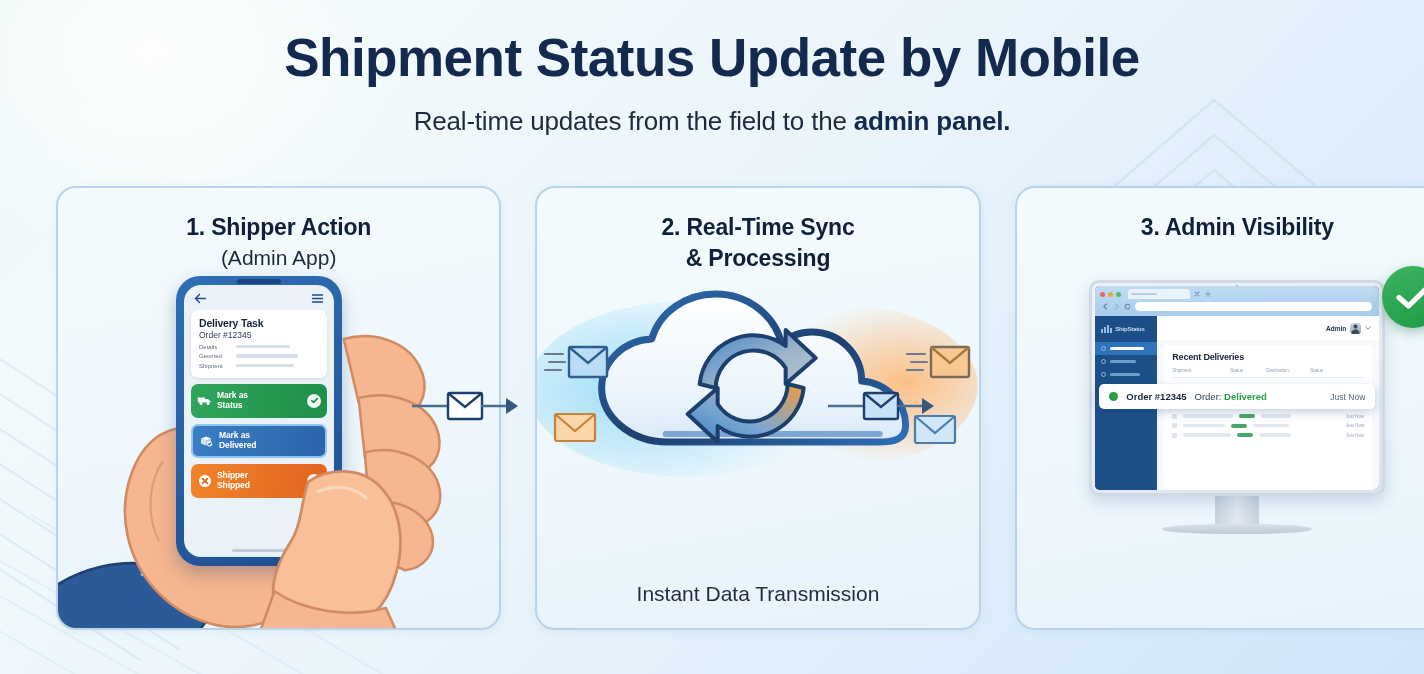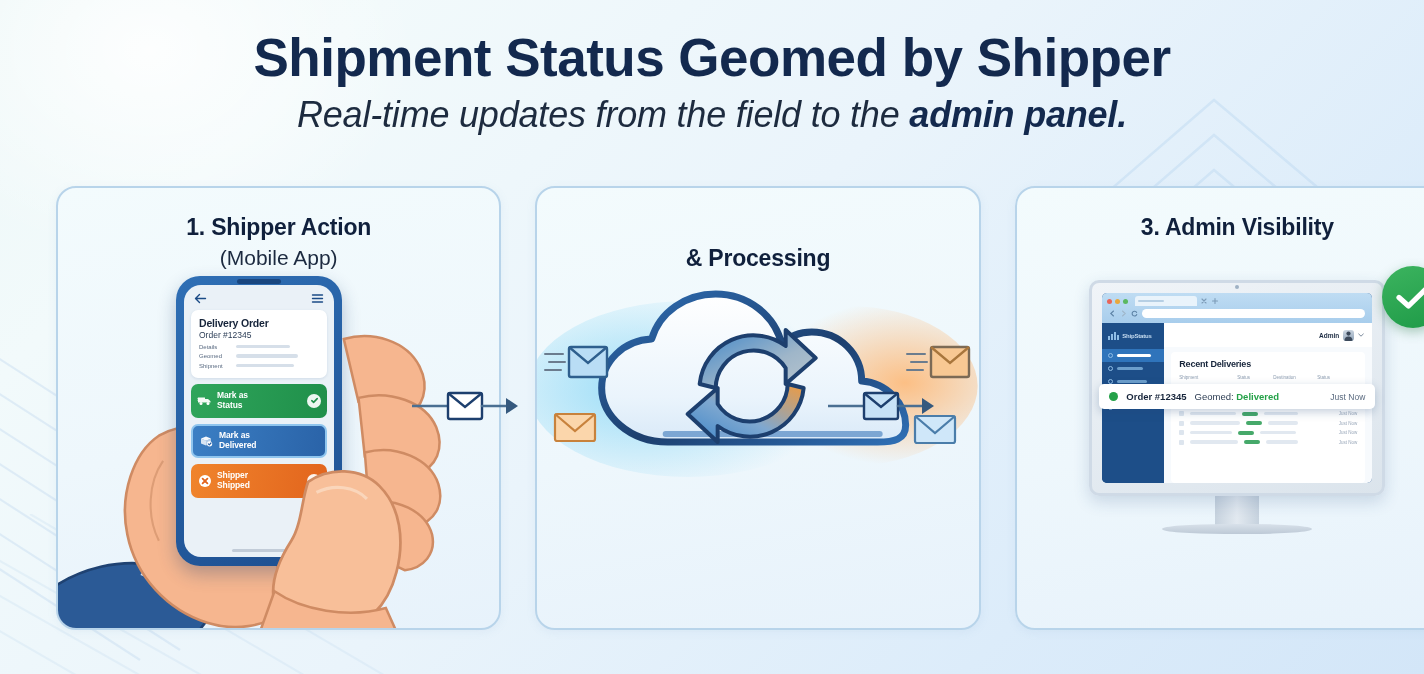--- a/index.html
+++ b/index.html
@@ -32,23 +32,22 @@
     background:radial-gradient(ellipse at center, rgba(255,255,255,.85), rgba(255,255,255,0) 70%);
   }
 
   
   .header { position:absolute; top:30px; left:0; right:0; text-align:center; }
   .title {
     font-size:53px; font-weight:bold; color:#13294e;
     letter-spacing:-.5px; line-height:1.06;
   }
   .subtitle {
-    margin-top:8px; font-size:36px; color:#1d2b3f; font-weight:400;
+    margin-top:20px; font-size:26px; color:#1d2b3f; font-weight:400;
     letter-spacing:-.2px;
-    font-style:italic;
   }
   .subtitle b { font-weight:bold; color:#13294e; }
 
   
   .panels {
     position:absolute; top:186px; left:56px; width:1404px; height:444px;
     display:flex; gap:34px;
   }
   .panel {
     flex:1 1 0; position:relative;
@@ -135,21 +134,21 @@
   .cloud-wrap { position:absolute; left:0; right:0; top:96px; height:200px; }
 
   
   .desk-wrap { position:absolute; left:0; right:0; top:92px; bottom:56px; }
   .monitor {
     position:absolute; left:50%; transform:translateX(-50%); top:0;
     width:296px; height:216px;
     background:linear-gradient(160deg,#f0f4f8,#dbe4ec);
     border:3px solid #cfdae6; border-radius:10px;
     box-shadow:0 6px 16px rgba(40,80,130,.18);
-    padding:10px;
+    padding:3px;
   }
   .screen {
     width:100%; height:100%; background:#1d4e88; border-radius:5px;
     overflow:hidden; display:flex; flex-direction:column; position:relative;
   }
   .browser-chrome {
     height:30px; background:linear-gradient(180deg,#bfdcf3,#a8cdec);
     padding:3px 5px 0; flex:none;
   }
   .chrome-row1 { display:flex; align-items:center; gap:3px; }
@@ -263,32 +262,32 @@
       <path d="M0 30 L300 200"></path>
         <path d="M0 65 L300 235"></path>
       <path d="M0 100 L260 250"></path>
         <path d="M60 0 L400 200"></path>
       <path d="M140 0 L480 200"></path>
     </g>
   </svg>
 </div>
 
 <div class="header">
-  <div class="title">Shipment Status Geomed by Shipper</div>
+  <div class="title">Shipment Status Update by Mobile</div>
   <div class="subtitle">
     <span>Real-time updates from the field to the </span><b>admin panel.</b>
   </div>
 </div>
 
 <div class="panels">
 
   <div class="panel">
     <div class="panel-head">
       <div class="panel-title">1. Shipper Action</div>
-      <div class="panel-sub">(Mobile App)</div>
+      <div class="panel-sub">(Admin App)</div>
     </div>
 
     <div class="phone-wrap">
 
       <svg class="hand-back" viewBox="0 0 420 356">
 
         <path d="M-10 356 L-10 300 C20 278 60 268 96 276 L140 330 L120 356 Z" fill="#2b5a96" stroke="#1f4272" stroke-width="2.5"></path>
         <path d="M88 272 C110 268 130 278 142 296 L126 318 C108 300 92 288 80 284 Z" fill="#f4f7fa" stroke="#d3dde8" stroke-width="2"></path>
 
         <path d="M96 152 C72 168 58 208 66 246 C74 286 104 318 142 330
@@ -307,21 +306,21 @@
             <svg width="13" height="11" viewBox="0 0 13 11">
               <g stroke="#1b4b86" stroke-width="1.4" stroke-linecap="round">
                 <path d="M1.5 2 H11.5"></path>
                   <path d="M1.5 5.5 H11.5"></path>
                   <path d="M1.5 9 H11.5"></path>
               </g>
             </svg>
           </div>
 
           <div class="card">
-            <div class="card-title">Delivery Order</div>
+            <div class="card-title">Delivery Task</div>
             <div class="card-order">Order #12345</div>
 
             <div class="det-row">
               <span class="det-lbl">Details</span>
               <span class="det-bar" style="width:54px"></span>
             </div>
             <div class="det-row">
               <span class="det-lbl">Geomed</span>
               <span class="det-bar" style="width:62px"></span>
             </div>
@@ -411,21 +410,21 @@
         <path d="M206 300 C232 318 276 326 312 316 L330 356 L186 356 Z" fill="#f6b68f" stroke="#cf8b63" stroke-width="2.4"></path>
       </svg>
     </div>
 
     <div class="panel-foot"></div>
   </div>
 
   <div class="panel">
     <div class="panel-head">
       <div class="panel-title">
-        <br>
+        <span>2. Real-Time Sync</span><br>
         <span>&amp; Processing</span>
       </div>
     </div>
 
     <div class="cloud-wrap">
       <svg width="100%" height="200" viewBox="0 0 420 200">
         <defs>
           <radialGradient id="gGlowBlue" cx="35%" cy="50%" r="60%">
             <stop offset="0%" stop-color="#7fd4f5" stop-opacity=".75"></stop>
             <stop offset="100%" stop-color="#7fd4f5" stop-opacity="0"></stop>
@@ -497,20 +496,21 @@
       </g>
       <rect x="26" y="9" width="38" height="30" rx="2" fill="#f8c893" stroke="#7c6a55" stroke-width="2.4"></rect>
       <path d="M26 9 L45 25 L64 9" fill="none" stroke="#a9763c" stroke-width="2.4"></path>
     </svg>
 
     <svg style="position:absolute;right:22px;top:224px;width:44px;height:34px" viewBox="0 0 44 34">
       <rect x="2" y="4" width="40" height="27" rx="2" fill="#cfe7f9" stroke="#4a7daa" stroke-width="2.2"></rect>
       <path d="M2 4 L22 21 L42 4" fill="none" stroke="#4a7daa" stroke-width="2.2"></path>
     </svg>
 
+    <div class="panel-foot">Instant Data Transmission</div>
   </div>
 
   <div class="panel">
     <div class="panel-head">
       <div class="panel-title">3. Admin Visibility</div>
     </div>
 
     <div class="desk-wrap">
       <div class="stand-neck"></div>
       <div class="stand-base"></div>
@@ -639,21 +639,21 @@
               </div>
             </div>
           </div>
         </div>
       </div>
 
       <div class="callout">
         <span class="co-dot"></span>
         <span class="co-order">Order #12345</span>
         <span class="co-status">
-          <span>Geomed:</span>
+          <span>Order:</span>
           <b style="color:#24a148">Delivered</b>
         </span>
         <span class="co-time">Just Now</span>
       </div>
 
       <div class="check-badge">
         <svg width="34" height="26" viewBox="0 0 34 26">
           <path d="M3 13.5 L12.5 22 L31 4" fill="none" stroke="#ffffff" stroke-width="5.2" stroke-linecap="round" stroke-linejoin="round"></path>
         </svg>
       </div>

